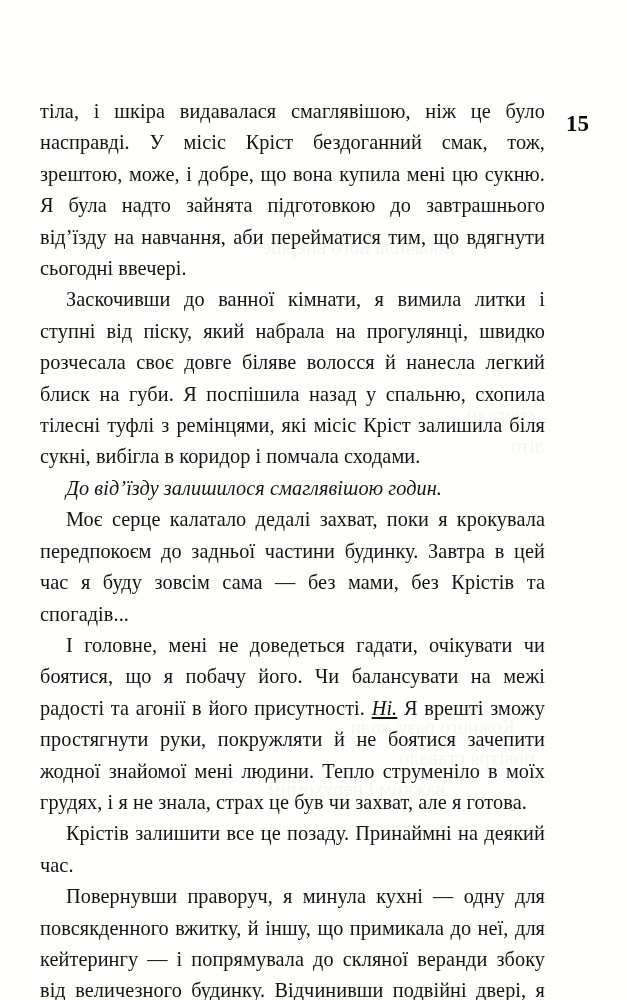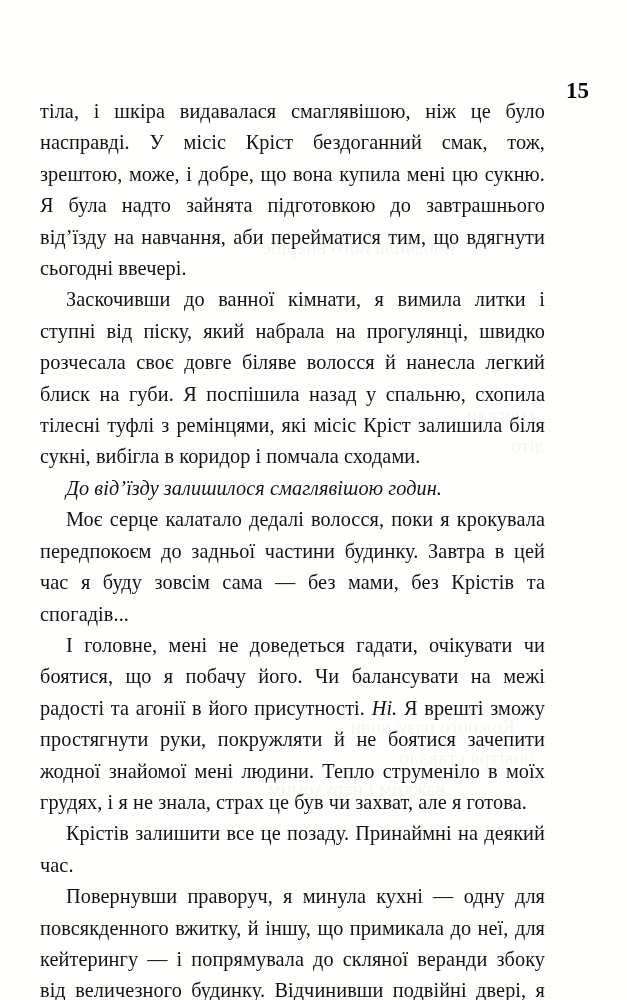--- a/index.html
+++ b/index.html
@@ -17,21 +17,21 @@
   .page {
     position: relative;
     width: 627px;
     height: 1000px;
     box-sizing: border-box;
     padding: 96px 40px 40px 40px;
     background: #fffffe;
   }
   .folio {
     position: absolute;
-    top: 79px;
+    top: 112px;
     right: 38px;
     font-family: "Liberation Serif", serif;
     font-weight: bold;
     font-size: 23px;
     line-height: 1;
     color: #0a0a0a;
   }
   .body-text {
     width: 505px;
     margin: 0;
@@ -48,20 +48,21 @@
     hyphens: manual;
   }
   .body-text p.no-indent {
     text-indent: 0;
   }
   .body-text p.italic {
     font-style: italic;
   }
   .body-text .it {
     font-style: italic;
+    text-decoration: underline;
   }
   
   .ghost {
     position: absolute;
     left: 40px;
     top: 0;
     width: 505px;
     height: 1000px;
     pointer-events: none;
     opacity: 0.045;
@@ -89,19 +90,19 @@
     <div class="gline" style="top:743px;left:10px;">повітря ставало</div>
     <div class="gline" style="top:774px;left:100px;">важким і нерухомим</div>
   </div>
 
   <div class="folio">15</div>
 
   <div class="body-text">
     <p class="no-indent">тіла, і шкіра видавалася смаглявішою, ніж це було насправді. У місіс Кріст бездоганний смак, тож, зрештою, може, і добре, що вона купила мені цю сукню. Я була надто зайнята підготовкою до завтрашнього від’їзду на навчання, аби перейматися тим, що вдягнути сьогодні ввечері.</p>
     <p>Заскочивши до ванної кімнати, я вимила литки і ступні від піску, який набрала на прогулянці, швидко розчесала своє довге біляве волосся й нанесла легкий блиск на губи. Я поспішила назад у спальню, схопила тілесні туфлі з ремінцями, які місіс Кріст залишила біля сукні, вибігла в коридор і помчала сходами.</p>
     <p class="italic">До від’їзду залишилося смаглявішою годин.</p>
-    <p>Моє серце калатало дедалі волосся, поки я крокувала передпокоєм до задньої частини будинку. Завтра в цей час я буду зовсім сама — без мами, без Крістів та спогадів...</p>
+    <p>Моє серце калатало дедалі захват, поки я крокувала передпокоєм до задньої частини будинку. Завтра в цей час я буду зовсім сама — без мами, без Крістів та спогадів...</p>
     <p>І головне, мені не доведеться гадати, очікувати чи боятися, що я побачу його. Чи балансувати на межі радості та агонії в його присутності. <span class="it">Ні.</span> Я врешті зможу простягнути руки, покружляти й не боятися зачепити жодної знайомої мені людини. Тепло струменіло в моїх грудях, і я не знала, страх це був чи захват, але я готова.</p>
     <p>Крістів залишити все це позаду. Принаймні на деякий час.</p>
     <p>Повернувши праворуч, я минула кухні — одну для повсякденного вжитку, й іншу, що примикала до неї, для кейтерингу — і попрямувала до скляної веранди збоку від величезного будинку. Відчинивши подвійні двері, я ступила в грандіозну кімнату-сад, облицьовану керамічними кахлями, зі скляними стінами та</p>
   </div>
 
 </div>
 
 </body></html>

